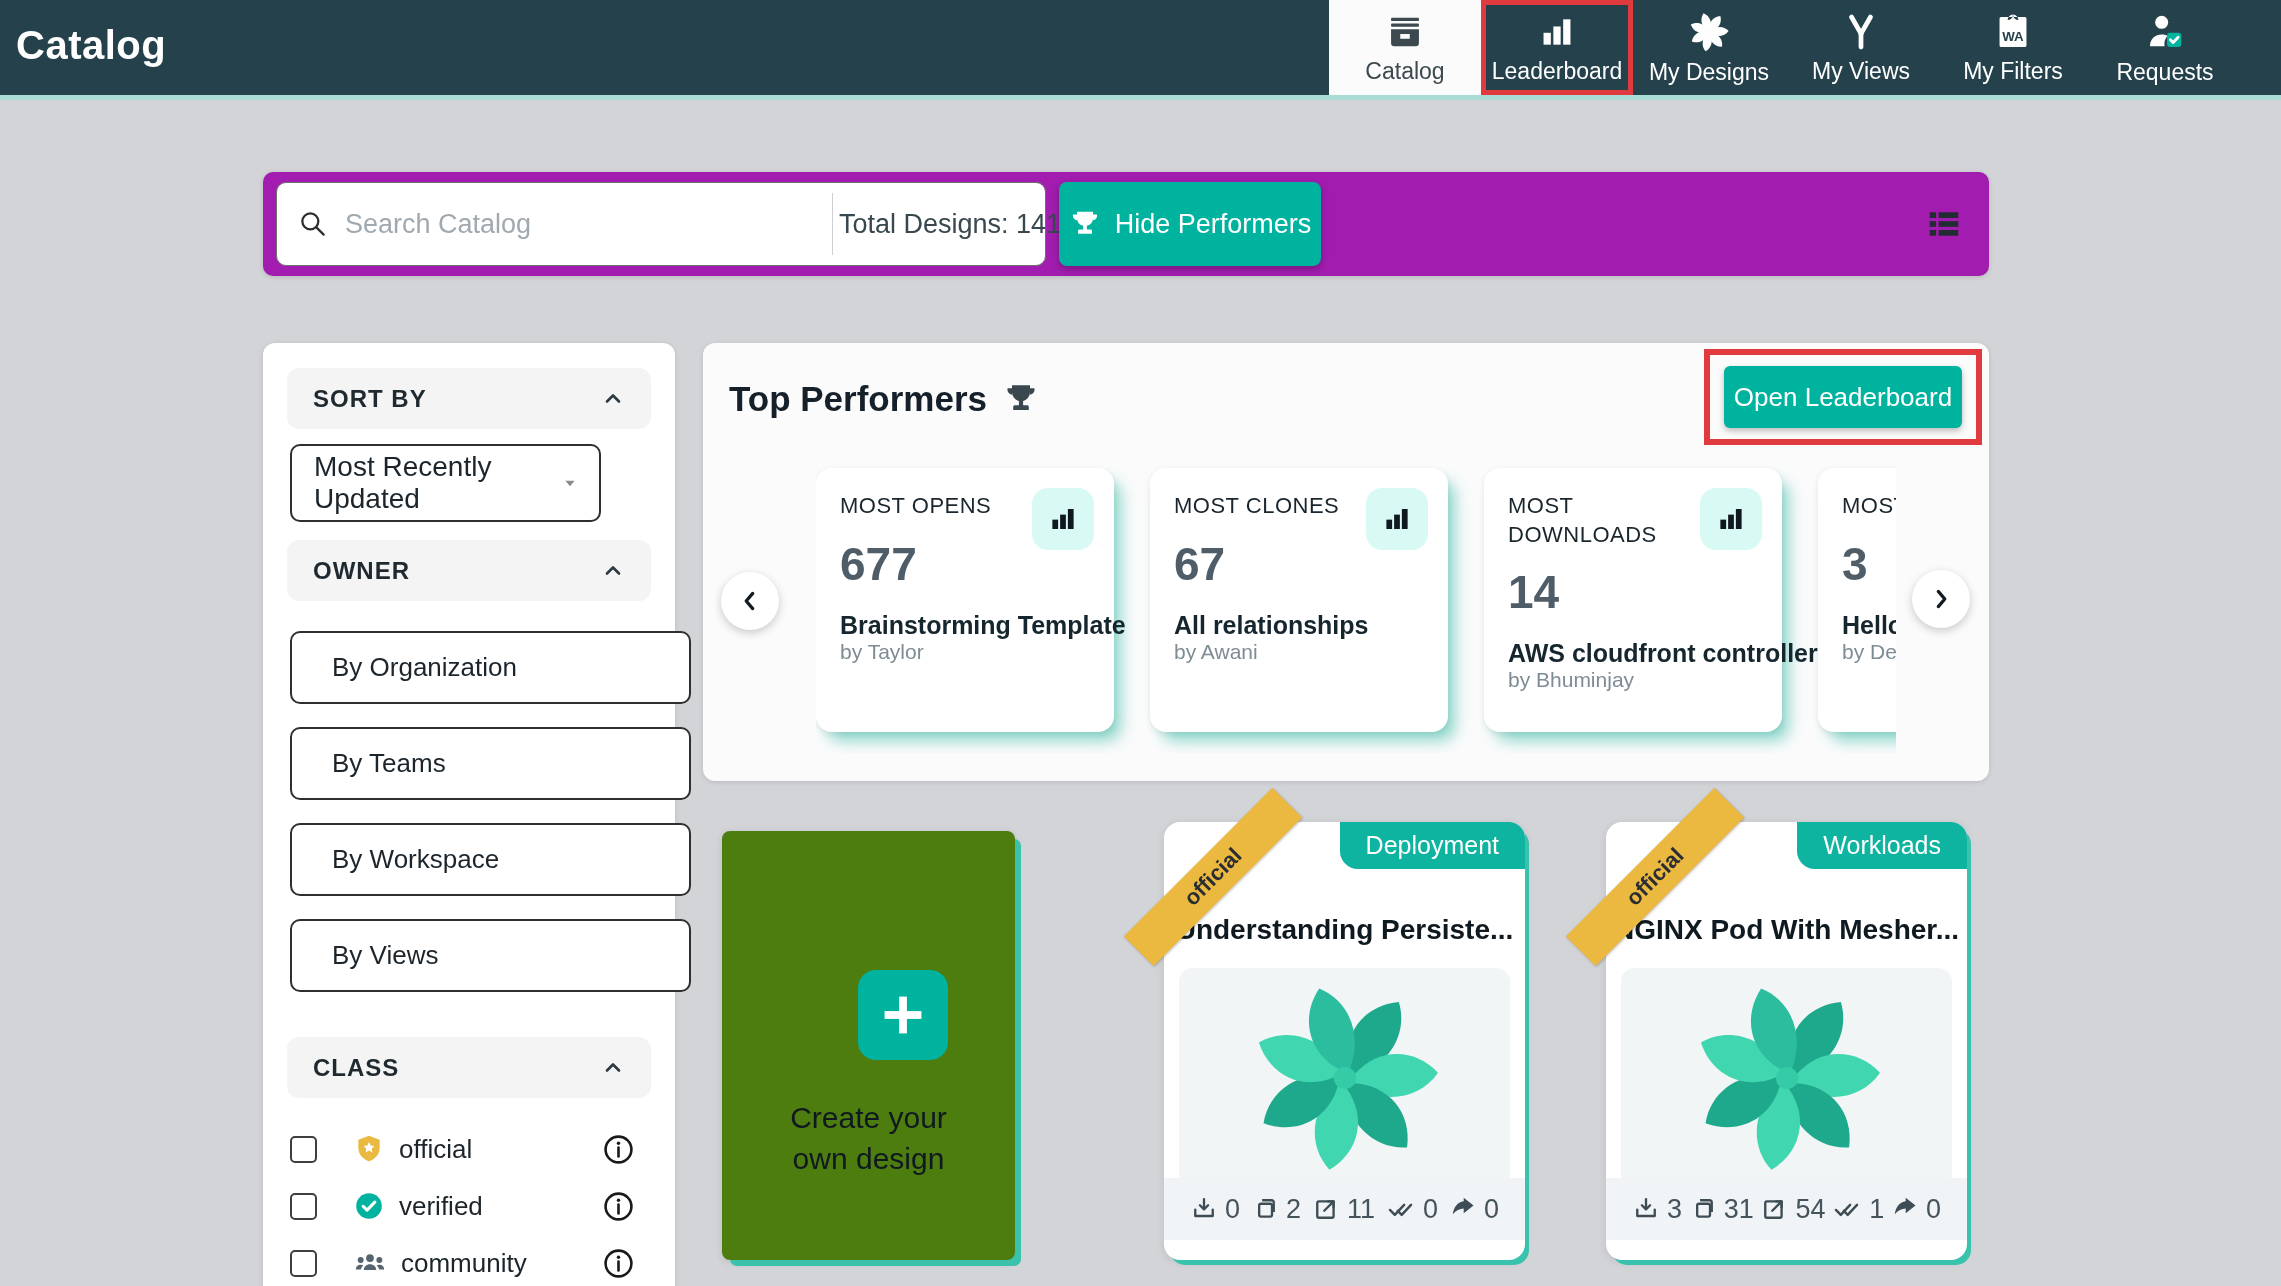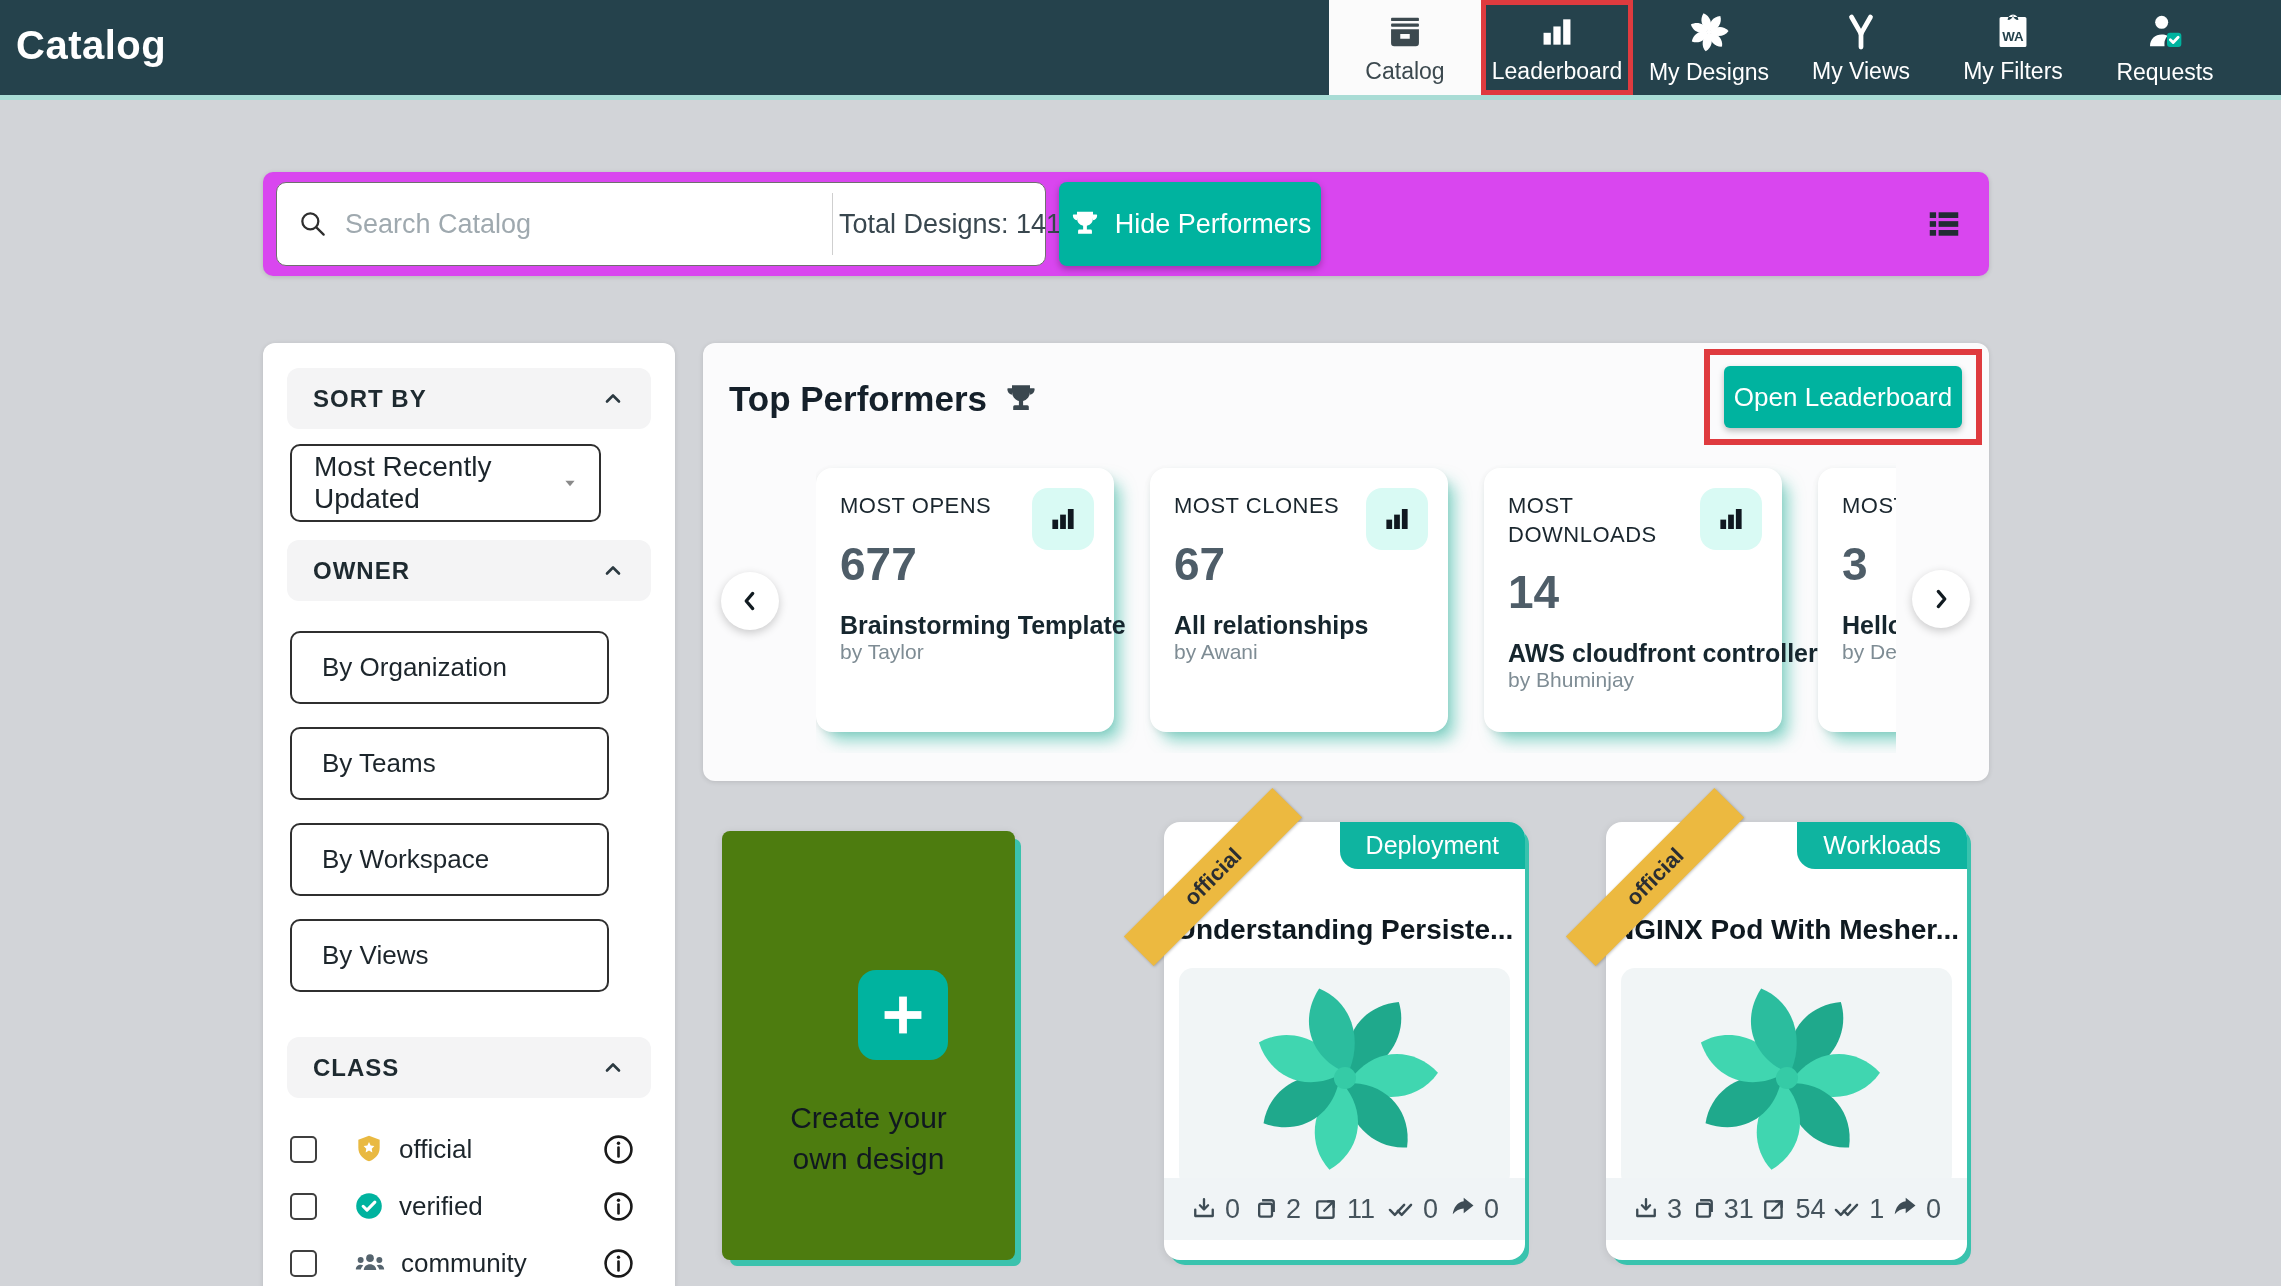--- a/index.html
+++ b/index.html
@@ -15,38 +15,38 @@
   .navbar{position:absolute;left:0;top:0;right:0;height:95px;background:#25424C;border-bottom:5px solid #A9DCD5;z-index:20}
   .brand{position:absolute;left:16px;top:23px;font-size:40px;font-weight:600;color:#fff;letter-spacing:.5px}
   .nav-items{position:absolute;right:40px;top:0;height:95px;display:flex}
   .nav-item{width:152px;height:95px;box-sizing:border-box;display:flex;flex-direction:column;align-items:center;justify-content:center;gap:9px;color:#fff;cursor:pointer}
   .nav-item .nv-label{font-size:23px;line-height:1}
   .nav-item.active{background:#FBFBFB;color:#3C494F}
   .nav-item.highlight{border:5px solid #DF3B3F}
   .wa-letters{font-weight:bold}
 
   
-  .search-panel{position:absolute;left:263px;top:172px;width:1726px;height:104px;background:#d946ef;border-radius:10px;box-shadow:0 1px 5px rgba(0,0,0,.14)}
+  .search-panel{position:absolute;left:263px;top:172px;width:1726px;height:104px;background:#a21caf;border-radius:10px;box-shadow:0 1px 5px rgba(0,0,0,.14)}
   .search-box{position:absolute;left:13px;top:10px;width:770px;height:84px;box-sizing:border-box;border:1px solid #6F6F6F;border-radius:10px;background:#fff;display:flex;align-items:center}
   .search-glyph{margin-left:20px}
   .search-input-el{flex:1;border:none;outline:none;font-size:27px;margin-left:14px;color:#39474F;font-family:inherit;background:transparent;min-width:0}
   .search-input-el::placeholder{color:#9FA9AF}
   .search-divider{width:1px;height:62px;background:#CFCFCF}
   .total-designs{width:200px;text-align:center;font-size:27px;color:#39474F;padding:0 6px;white-space:nowrap}
   .hide-performers-btn{position:absolute;left:796px;top:10px;width:262px;height:84px;border:none;border-radius:8px;background:#00B39F;color:#fff;font-size:27px;font-family:inherit;display:flex;align-items:center;justify-content:center;gap:14px;cursor:pointer;box-shadow:0 3px 7px rgba(0,0,0,.28)}
   .view-list-btn{position:absolute;left:1662px;top:33px;width:38px;height:38px;background:none;border:none;cursor:pointer;padding:0}
 
   
   .sidebar{position:absolute;left:263px;top:343px;width:412px;height:980px;background:#fff;border-radius:12px;box-shadow:0 1px 5px rgba(0,0,0,.12)}
   .side-header{position:absolute;left:24px;width:364px;height:61px;box-sizing:border-box;background:#F4F4F5;border-radius:12px;display:flex;align-items:center;justify-content:space-between;padding:0 26px;cursor:pointer}
   .side-header .sh-label{font-size:24px;font-weight:bold;color:#1E2A30;letter-spacing:1px}
   .sort-header{top:25px}.owner-header{top:197px}.class-header{top:694px}
   .sort-dropdown{position:absolute;left:27px;top:101px;width:311px;height:78px;box-sizing:border-box;border:2px solid #2F2F2F;border-radius:10px;display:flex;align-items:center;justify-content:space-between;padding:0 18px 0 22px;cursor:pointer;background:#fff}
   .sort-dropdown .sd-value{font-size:28px;color:#1C252B}
-  .owner-btn{position:absolute;left:27px;width:319px;height:73px;box-sizing:border-box;border:2px solid #2F2F2F;border-radius:10px;background:#fff;font-family:inherit;font-size:26px;color:#1C252B;text-align:left;padding-left:30px;cursor:pointer}
+  .owner-btn{position:absolute;left:27px;width:401px;height:73px;box-sizing:border-box;border:2px solid #2F2F2F;border-radius:10px;background:#fff;font-family:inherit;font-size:26px;color:#1C252B;text-align:left;padding-left:40px;cursor:pointer}
   .owner-btn.ob-0{top:288px}.owner-btn.ob-1{top:384px}.owner-btn.ob-2{top:480px}.owner-btn.ob-3{top:576px}
   .class-row{position:absolute;left:0;width:412px;height:44px;display:flex;align-items:center}
   .class-row.cr-0{top:784px}.class-row.cr-1{top:841px}.class-row.cr-2{top:898px}
   .checkbox{margin-left:27px;width:27px;height:27px;box-sizing:border-box;border:2px solid #3F3F3F;border-radius:5px;background:#fff;cursor:pointer;flex:none}
   .class-icon{margin-left:36px;flex:none}
   .class-label{margin-left:14px;font-size:26px;color:#1C252B}
   .info-btn{position:absolute;right:40px;background:none;border:none;padding:0;cursor:pointer}
 
   
   .performers-panel{position:absolute;left:703px;top:343px;width:1286px;height:438px;background:#FBFBFC;border-radius:12px;box-shadow:0 1px 5px rgba(0,0,0,.12)}

